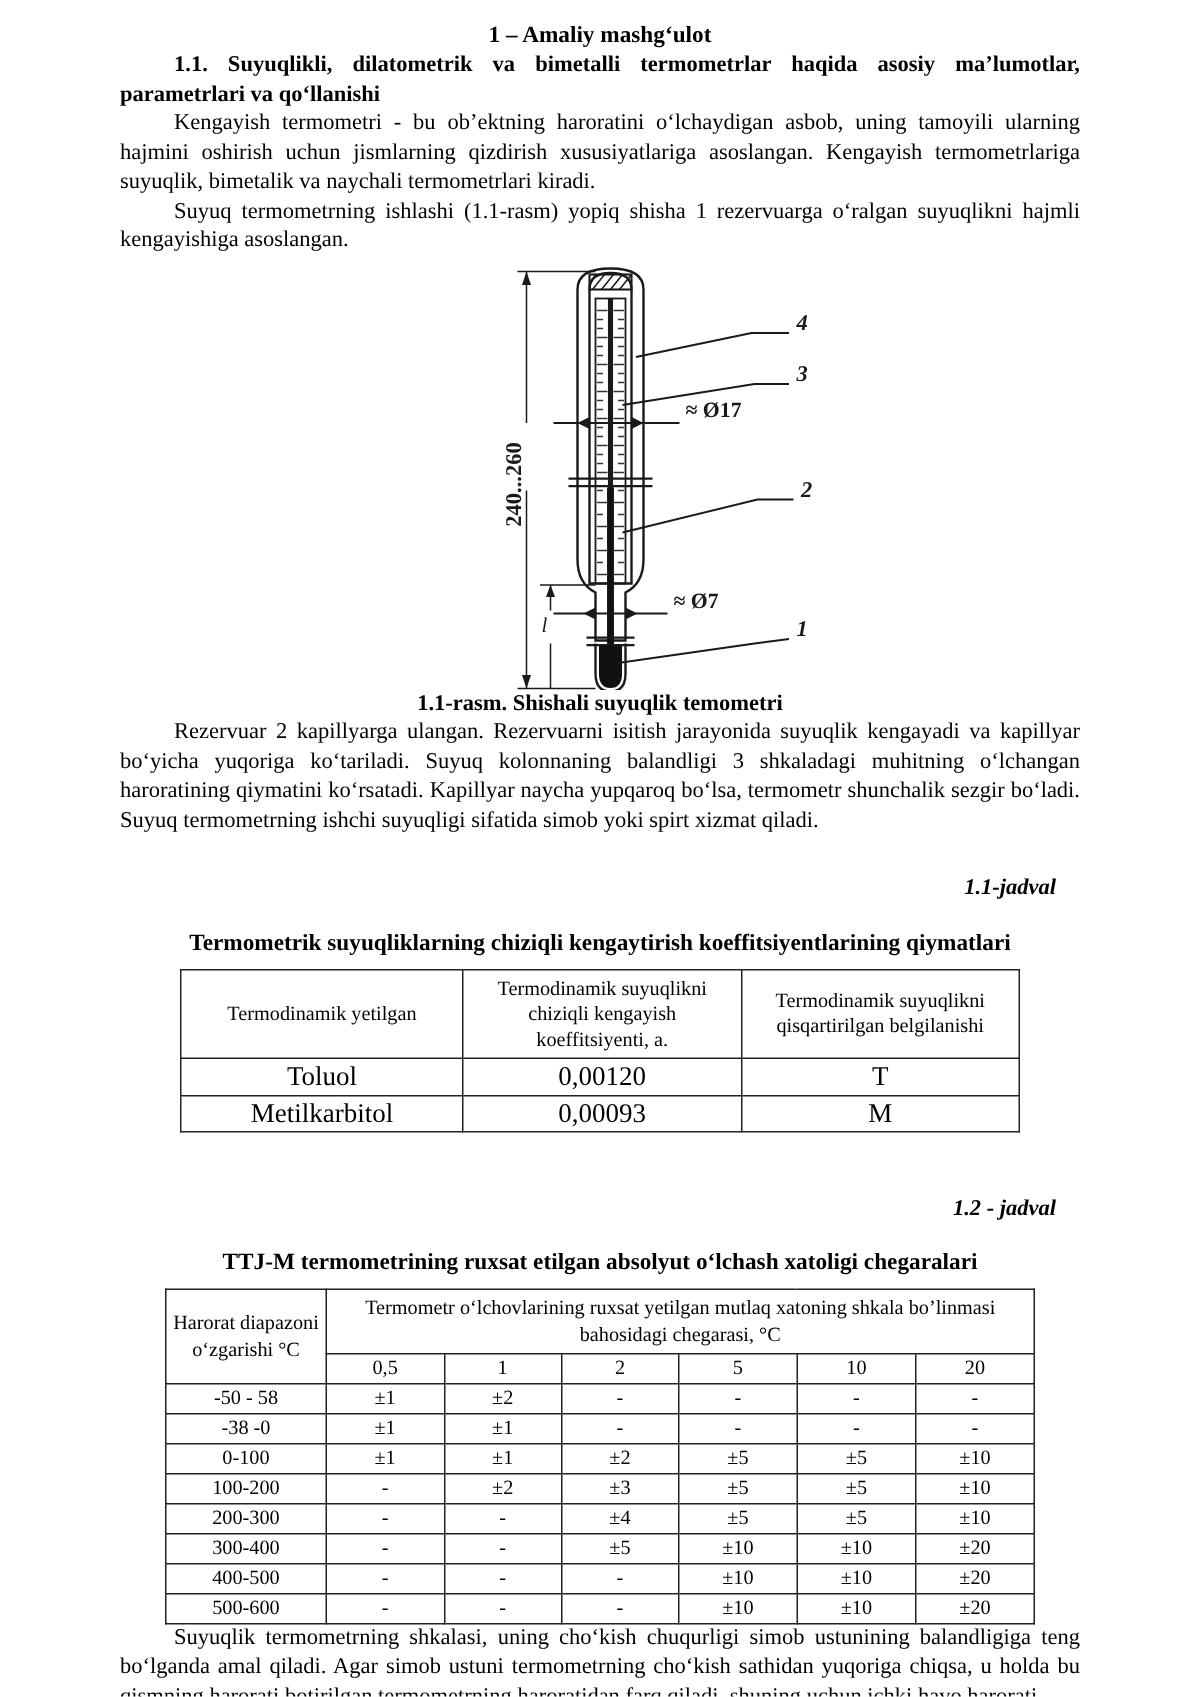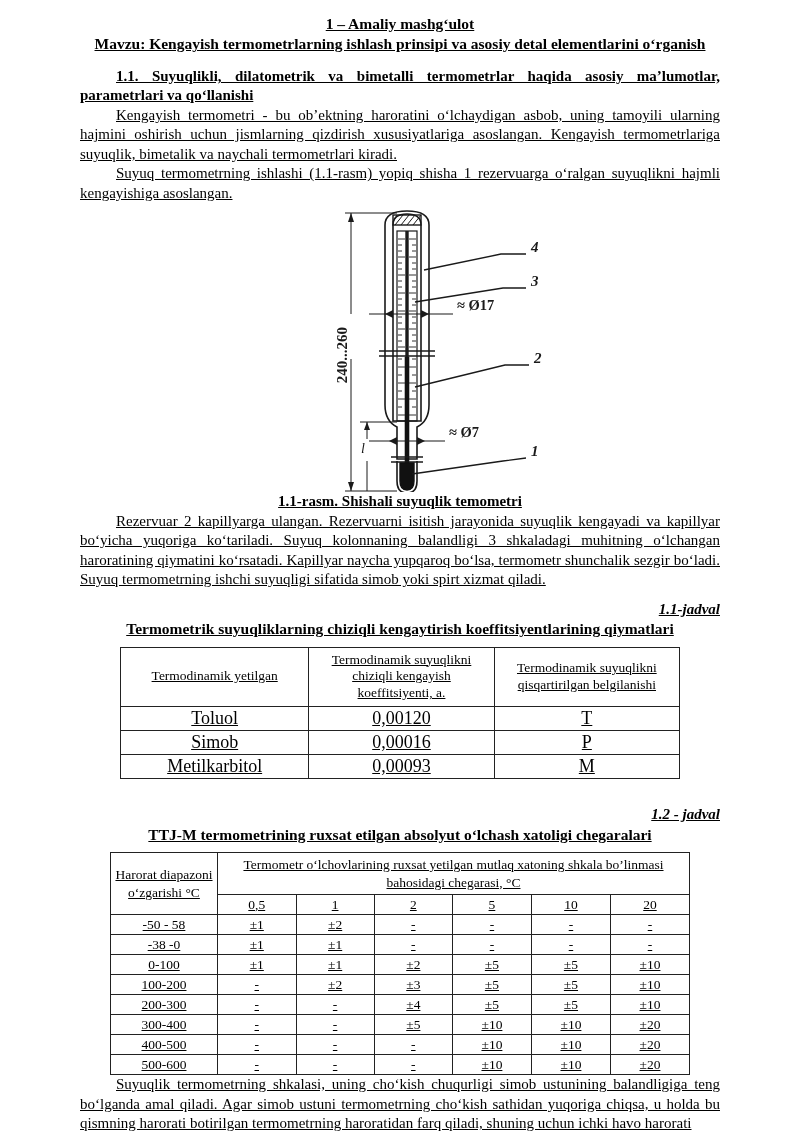--- a/index.html
+++ b/index.html
@@ -13,21 +13,20 @@
     font-family: "Liberation Serif", "DejaVu Serif", serif;
     color: #000000;
     position: relative;
     overflow: hidden;
   }
   .page {
     box-sizing: border-box;
     width: 800px;
     height: 1131px;
     padding: 14px 80px 5px 80px;
-    text-decoration: underline;
   }
 
   
   .doc-title {
     text-align: center;
     font-weight: bold;
     font-size: 15.5px;
     line-height: 1.32;
     margin: 0;
   }
@@ -76,21 +75,21 @@
     margin: 0 0 0 0;
     line-height: 1.3;
   }
 
   
   .table-num {
     text-align: right;
     font-style: italic;
     font-weight: bold;
     font-size: 15px;
-    margin: 0;
+    margin: 16px;
     line-height: 1.3;
   }
   .table-title {
     text-align: center;
     font-weight: bold;
     font-size: 15.5px;
     margin: 0 0 7px 0;
     line-height: 1.3;
   }
 
@@ -150,21 +149,20 @@
 
   .spacer-sm { height: 10px; }
   .spacer-lg { height: 26px; }
 </style>
 </head>
 <body>
 
 <div class="page">
 
   <h1 class="doc-title">1 – Amaliy mashg‘ulot</h1>
-  <h2 class="doc-subtitle">Mavzu: Kengayish termometrlarning ishlash prinsipi va asosiy detal elementlarini o‘rganish</h2>
 
   <div class="sec-head">1.1. Suyuqlikli, dilatometrik va bimetalli termometrlar haqida asosiy ma’lumotlar, parametrlari va qo‘llanishi</div>
 
   <p class="body">Kengayish termometri - bu ob’ektning haroratini o‘lchaydigan asbob, uning tamoyili ularning hajmini oshirish uchun jismlarning qizdirish xususiyatlariga asoslangan. Kengayish termometrlariga suyuqlik, bimetalik va naychali termometrlari kiradi.</p>
   <p class="body">Suyuq termometrning ishlashi (1.1-rasm) yopiq shisha 1 rezervuarga o‘ralgan suyuqlikni hajmli kengayishiga asoslangan.</p>
 
   <div class="figure-wrap">
     <svg class="fig-svg" width="350" height="283" viewBox="0 0 350 283">
       <g fill="none" stroke="#1a1a1a" stroke-width="1.6">
 
@@ -326,25 +324,20 @@
         <td class="c0">Termodinamik yetilgan</td>
         <td class="c1">Termodinamik suyuqlikni chiziqli kengayish koeffitsiyenti, a.</td>
         <td class="c2">Termodinamik suyuqlikni qisqartirilgan belgilanishi</td>
       </tr>
       <tr>
         <td>Toluol</td>
         <td>0,00120</td>
         <td>T</td>
       </tr>
       <tr>
-        <td>Simob</td>
-        <td>0,00016</td>
-        <td>P</td>
-      </tr>
-      <tr>
         <td>Metilkarbitol</td>
         <td>0,00093</td>
         <td>M</td>
       </tr>
     </tbody>
   </table>
 
   <div class="spacer-lg"></div>
   <div class="table-num">1.2 - jadval</div>
   <div class="table-title">TTJ-M termometrining ruxsat etilgan absolyut o‘lchash xatoligi chegaralari</div>

